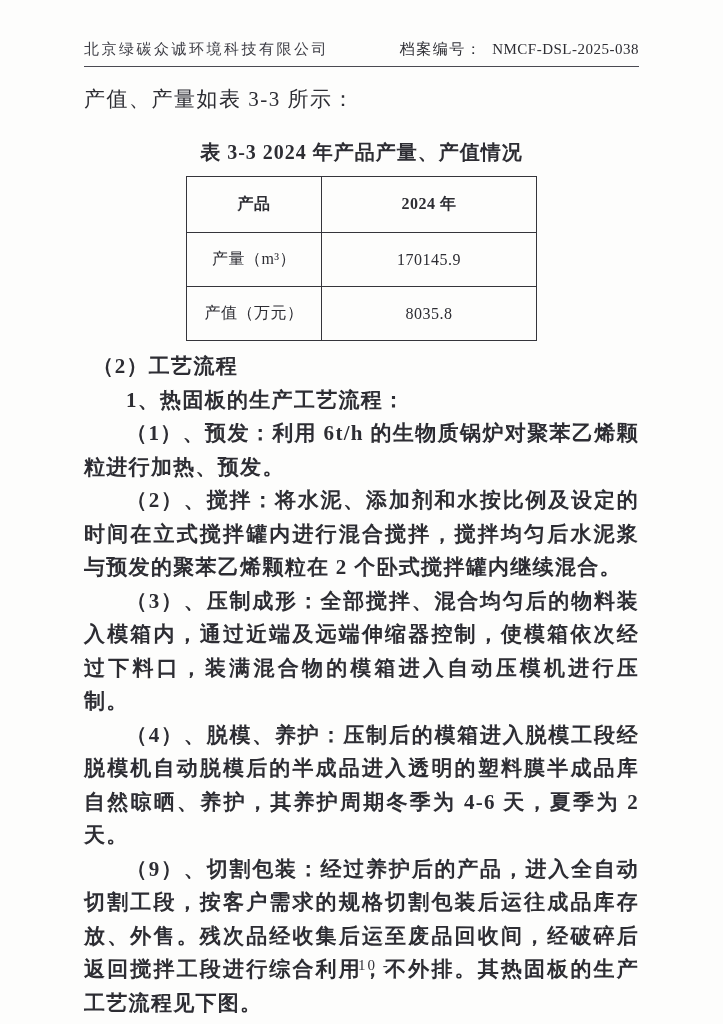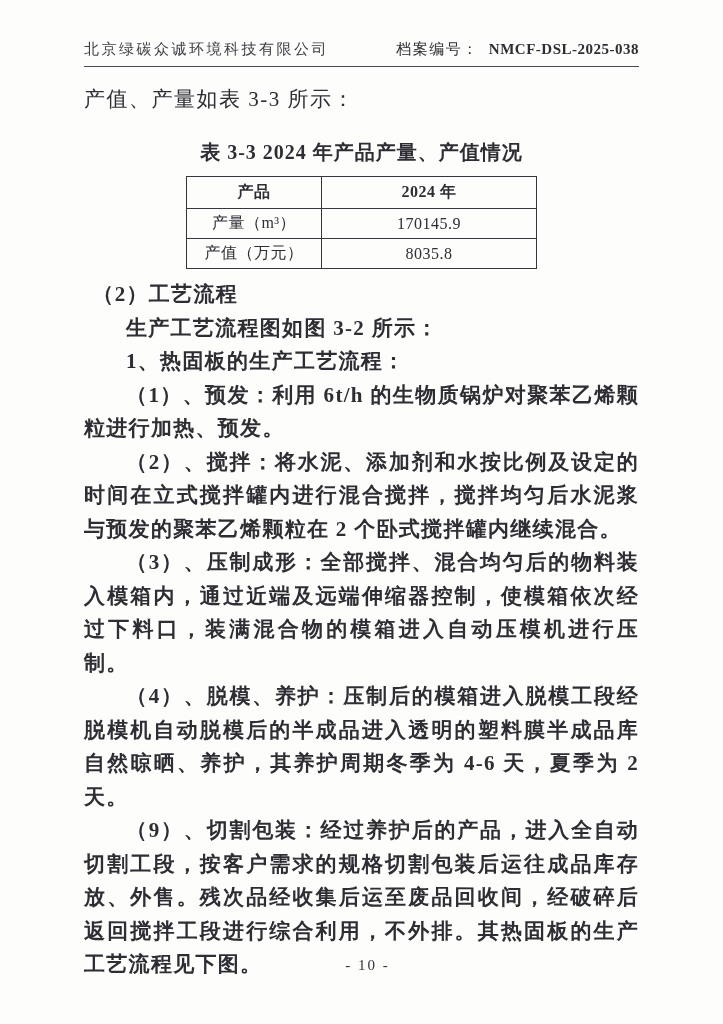--- a/index.html
+++ b/index.html
@@ -36,21 +36,21 @@
   }
   .archive {
     white-space: nowrap;
   }
   .archive-label {
     font-weight: normal;
     letter-spacing: 1.5px;
     margin-right: 10px;
   }
   .archive-number {
-    font-weight: bold;
+    font-weight: normal;
     letter-spacing: 0.5px;
   }
 
   
   .intro {
     margin: 16px 0 8px 0;
     font-size: 21px;
     line-height: 33px;
     letter-spacing: 1.5px;
   }
@@ -69,21 +69,21 @@
     margin: 7px auto 0 auto;
     border-collapse: collapse;
     table-layout: fixed;
   }
   table.production th,
   table.production td {
     border: 1.3px solid #35353b;
     text-align: center;
     vertical-align: middle;
     font-size: 16px;
-    padding: 4px 4px;
+    padding: 16px 4px;
     height: 21px;
     letter-spacing: 0.5px;
   }
   table.production th {
     font-weight: bold;
     height: 23px;
   }
   col.c1 { width: 135px; }
   col.c2 { width: 215px; }
 
@@ -148,21 +148,20 @@
       </tr>
       <tr>
         <td>产值（万元）</td>
         <td>8035.8</td>
       </tr>
     </tbody>
   </table>
 
   <div class="body-text">
     <p class="p-small">（2）工艺流程</p>
-    <p class="p-indent">生产工艺流程图如图 3-2 所示：</p>
     <p class="p-indent">1、热固板的生产工艺流程：</p>
     <p class="p-indent">（1）、预发：利用 6t/h 的生物质锅炉对聚苯乙烯颗粒进行加热、预发。</p>
     <p class="p-indent">（2）、搅拌：将水泥、添加剂和水按比例及设定的时间在立式搅拌罐内进行混合搅拌，搅拌均匀后水泥浆与预发的聚苯乙烯颗粒在 2 个卧式搅拌罐内继续混合。</p>
     <p class="p-indent">（3）、压制成形：全部搅拌、混合均匀后的物料装入模箱内，通过近端及远端伸缩器控制，使模箱依次经过下料口，装满混合物的模箱进入自动压模机进行压制。</p>
     <p class="p-indent">（4）、脱模、养护：压制后的模箱进入脱模工段经脱模机自动脱模后的半成品进入透明的塑料膜半成品库自然晾晒、养护，其养护周期冬季为 4-6 天，夏季为 2 天。</p>
     <p class="p-indent">（9）、切割包装：经过养护后的产品，进入全自动切割工段，按客户需求的规格切割包装后运往成品库存放、外售。残次品经收集后运至废品回收间，经破碎后返回搅拌工段进行综合利用，不外排。其热固板的生产工艺流程见下图。</p>
   </div>
 
   <div class="footer">
     <span>- 10 -</span>

